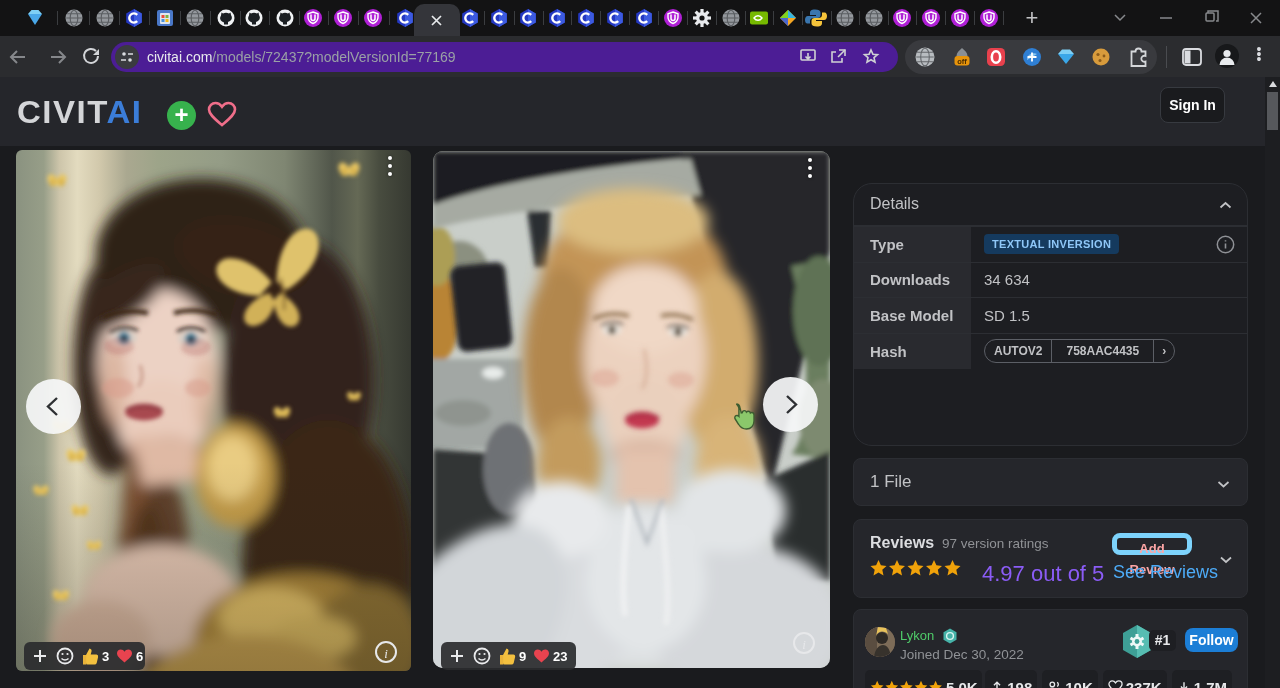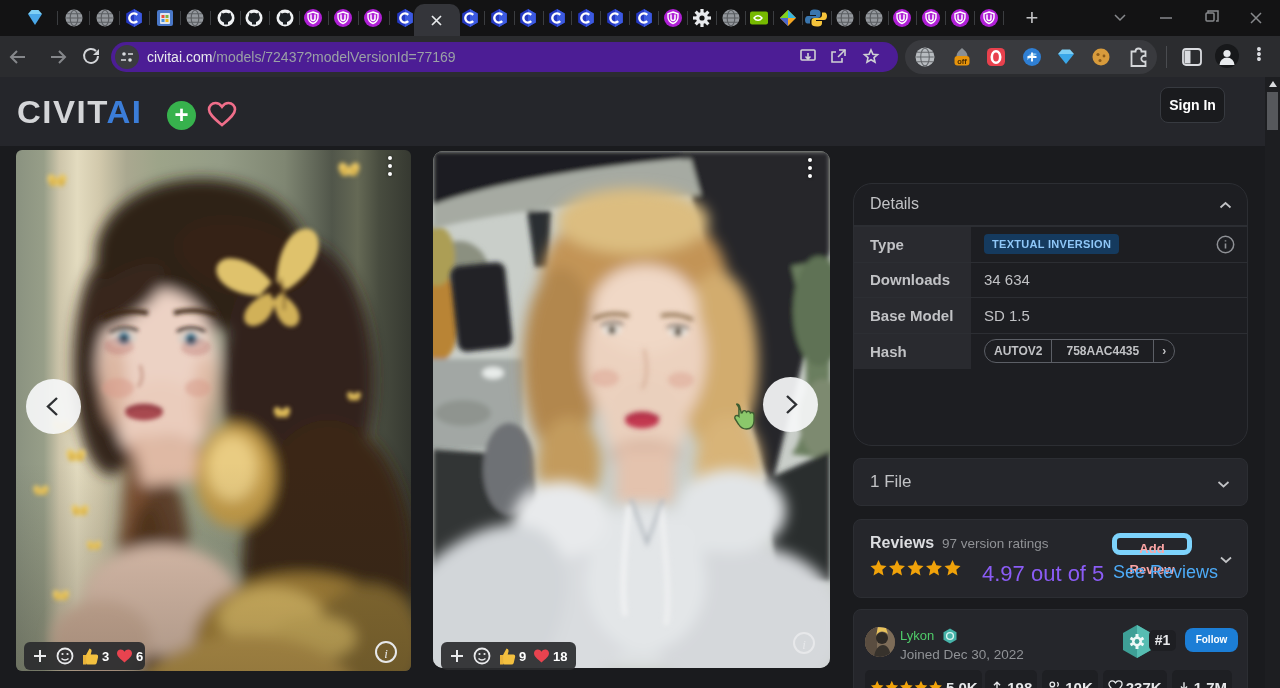--- a/index.html
+++ b/index.html
@@ -567,21 +567,21 @@
         <circle cx="38.5" cy="12" r="1.1" fill="#e9eaec"></circle>
           <circle cx="43.5" cy="12" r="1.1" fill="#e9eaec"></circle>
         <path d="M37.5 16.5q3.5 3 7 0" stroke="#e9eaec" stroke-width="1.5" fill="none"></path>
         <path d="M62 13l3.5-6.5q2.5.5 2 3l-.8 3h5.8q2 .3 1.6 2.4l-1.4 6q-.5 1.6-2.2 1.6H63.5q-1.5 0-1.5-1.5z" fill="#f3c03f"></path>
         <rect x="59" y="13" width="3.2" height="9.5" fill="#e9b33a"></rect>
       </svg>
       <span style="position:absolute;left:78px;top:7px">9</span>
       <svg class="abs" style="left:92px;top:6px" width="17" height="16" viewBox="0 0 17 16">
         <path d="M8.5 14.5C4 10.7 1 8.2 1 5.3 1 3.2 2.7 1.5 4.8 1.5c1.5 0 2.9.9 3.7 2.2C9.3 2.4 10.7 1.5 12.2 1.5 14.3 1.5 16 3.2 16 5.3c0 2.9-3 5.4-7.5 9.2z" fill="#e8434f"></path>
       </svg>
-      <span style="position:absolute;left:112px;top:7px">18</span>
+      <span style="position:absolute;left:112px;top:7px">23</span>
     </div>
 
     <div class="infoc" style="left:375px; top:564px;">i</div>
     <div class="infoc" style="left:793px; top:555px;">i</div>
 
     <svg class="abs" style="left:731px; top:326px" width="26" height="30" viewBox="0 0 26 30">
       <path d="M9 2c1.4 0 2.2.9 2.5 2l1.8 7 1-.2c0-1.3.9-2.2 2.1-2.2 1 0 1.7.6 2 1.5.5-.6 1.1-.9 1.9-.9 1.1 0 1.9.8 2.1 1.8.4-.3.8-.5 1.4-.5 1.3 0 2.2 1 2.2 2.5v6c0 4.5-3 8-7.5 8-3.8 0-6-1.5-7.8-4.5L7.2 17c-.8-1.3-.4-2.7.8-3.3 1-.5 2.1-.2 2.9.7V6.5C10.9 3.4 7.6 2 9 2z" fill="#8bc86b" stroke="#3e5c31" stroke-width="1.4" transform="translate(-3,-1)"></path>
     </svg>
 
 
@@ -673,21 +673,21 @@
         <path d="M16 1l14 8v17l-14 8z" fill="#57bdb2"></path>
         <g fill="#eef8f7">
             <circle cx="16" cy="17.5" r="5"></circle>
           <g stroke="#eef8f7" stroke-width="3">
               <path d="M16 10v3M16 22v3M9.5 14l2.6 1.5M19.9 19.5l2.6 1.5M9.5 21l2.6-1.5M19.9 15.5l2.6-1.5"></path>
             </g>
         </g>
         <circle cx="16" cy="17.5" r="2.4" fill="#3e9f96"></circle>
       </svg>
       <div style="position:absolute;left:295px;top:20px;width:27px;height:21px;background:#1e1f23;border-radius:5px;color:#e7e8ea;font-size:14px;font-weight:bold;text-align:center;line-height:21px;">#1</div>
-      <div style="position:absolute;left:331px;top:18px;width:53px;height:24px;background:#1c7ed6;border-radius:8px;color:#fff;font-size:10px;font-weight:bold;text-align:center;line-height:24px;">Follow</div>
+      <div style="position:absolute;left:331px;top:18px;width:53px;height:24px;background:#1c7ed6;border-radius:8px;color:#fff;font-size:14px;font-weight:bold;text-align:center;line-height:24px;">Follow</div>
       <div style="position:absolute;left:11px;top:60px;height:34px;background:#1e1f23;border-radius:5px;display:flex;align-items:center;padding:0 4px;gap:3px;font-size:15px;font-weight:bold;color:#e7e8ea;">
           <svg width="74" height="15" viewBox="0 0 92 19">
             <g fill="#f0a20a">
               <use href="#st"></use>
               <use href="#st" x="18.5"></use>
               <use href="#st" x="37"></use>
               <use href="#st" x="55.5"></use>
               <use href="#st" x="74"></use>
             </g>
           </svg>

